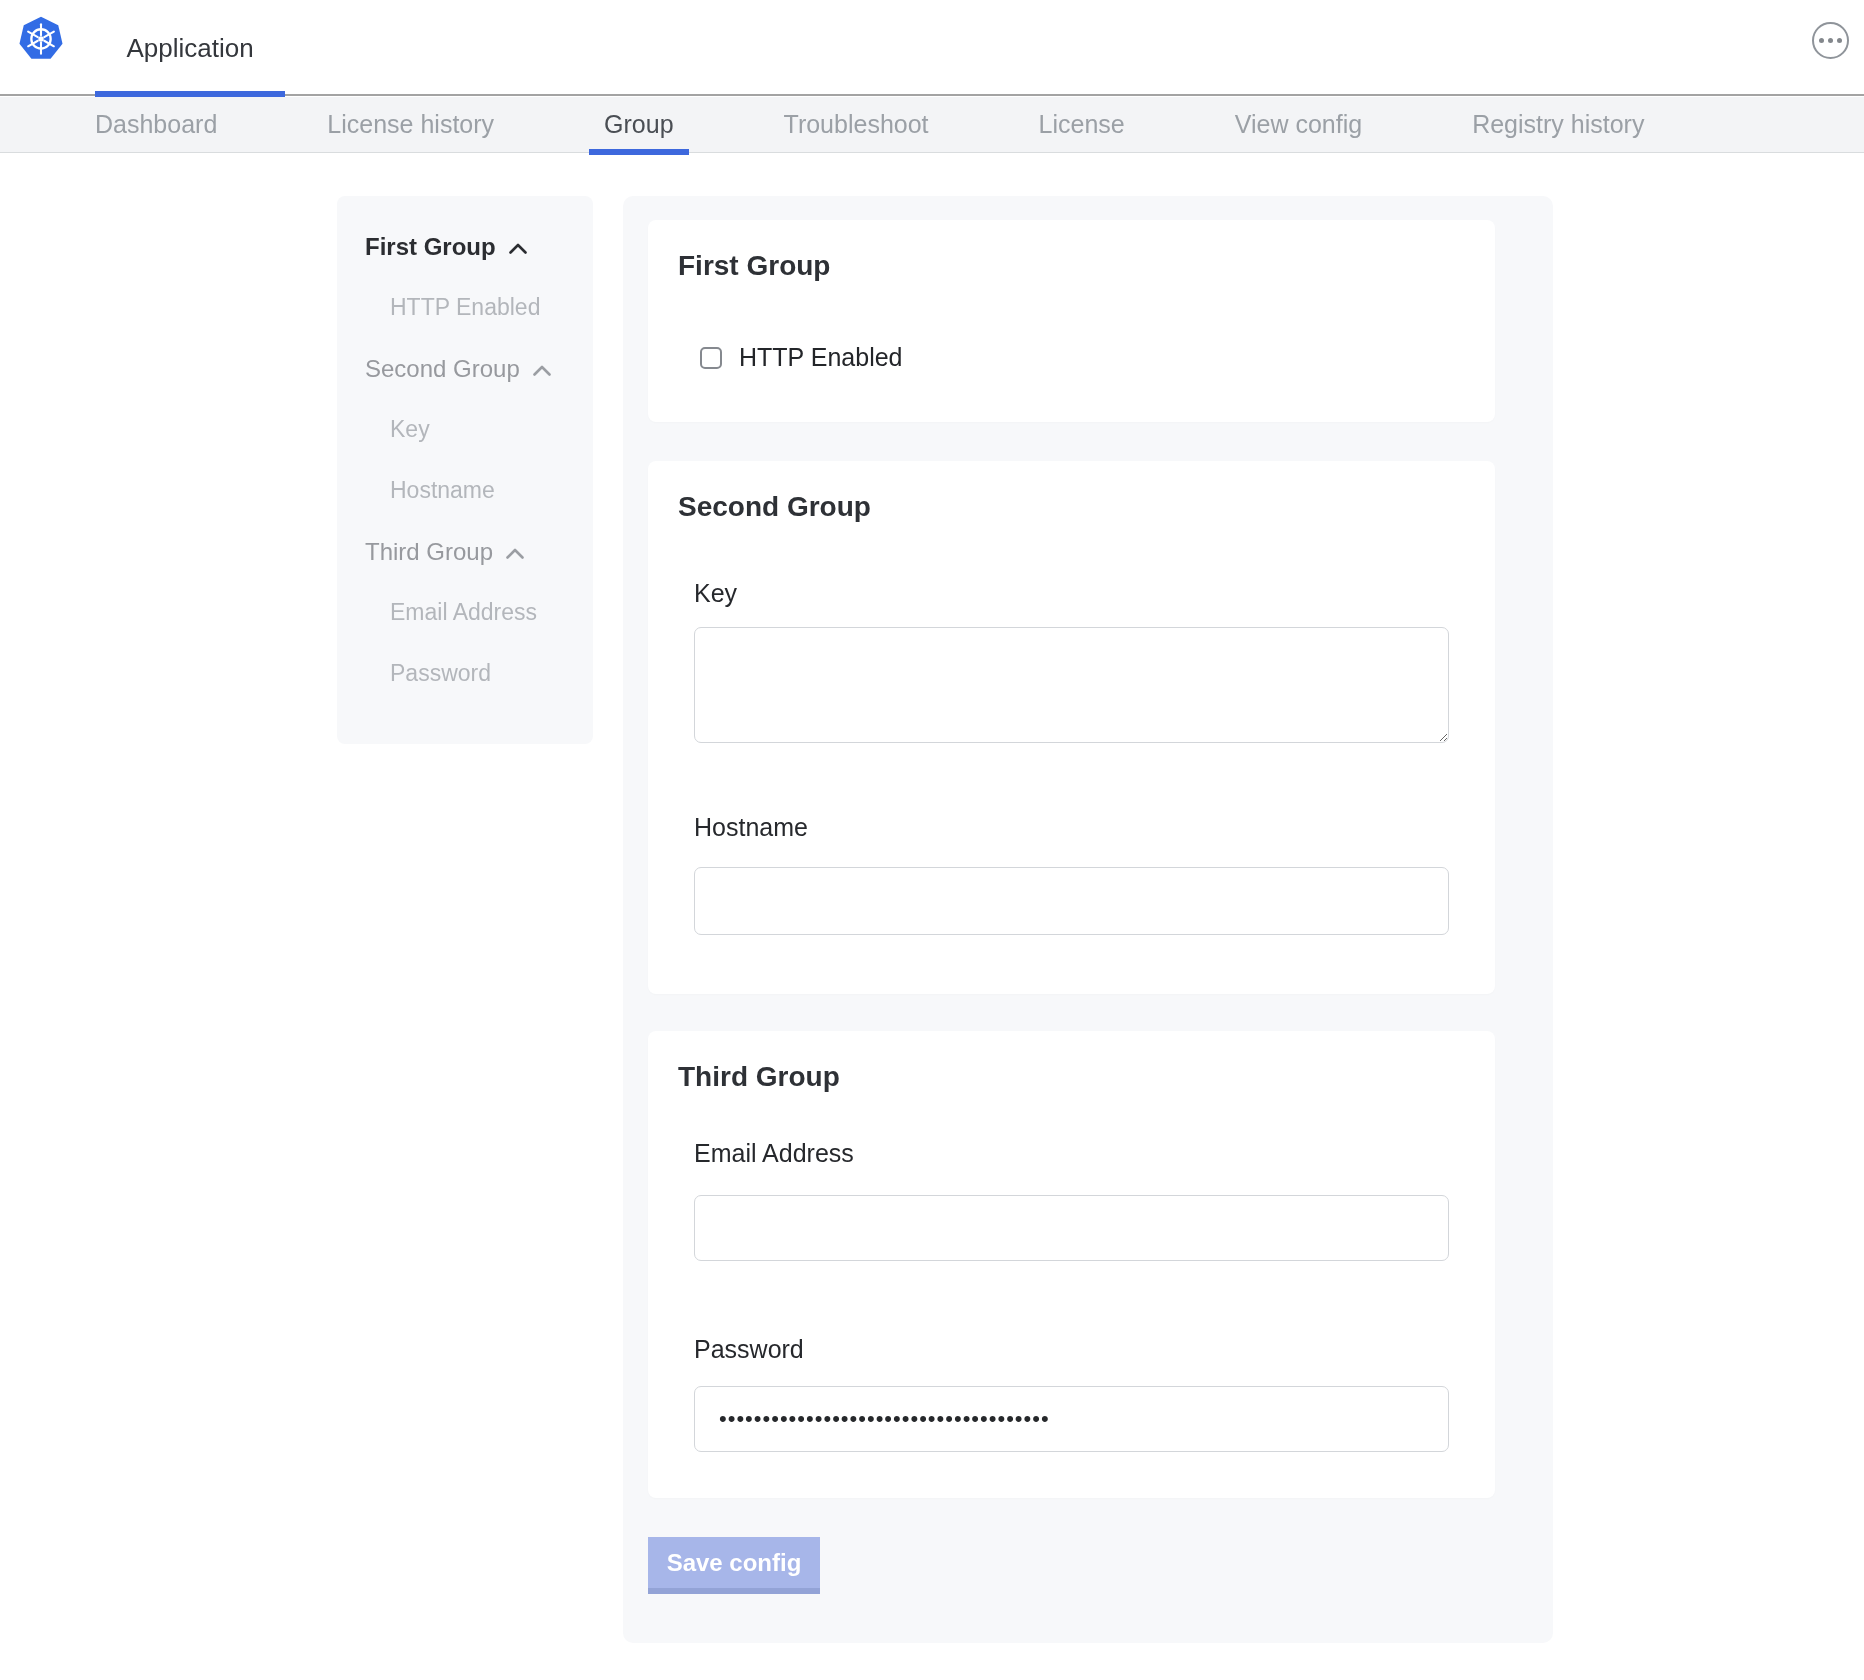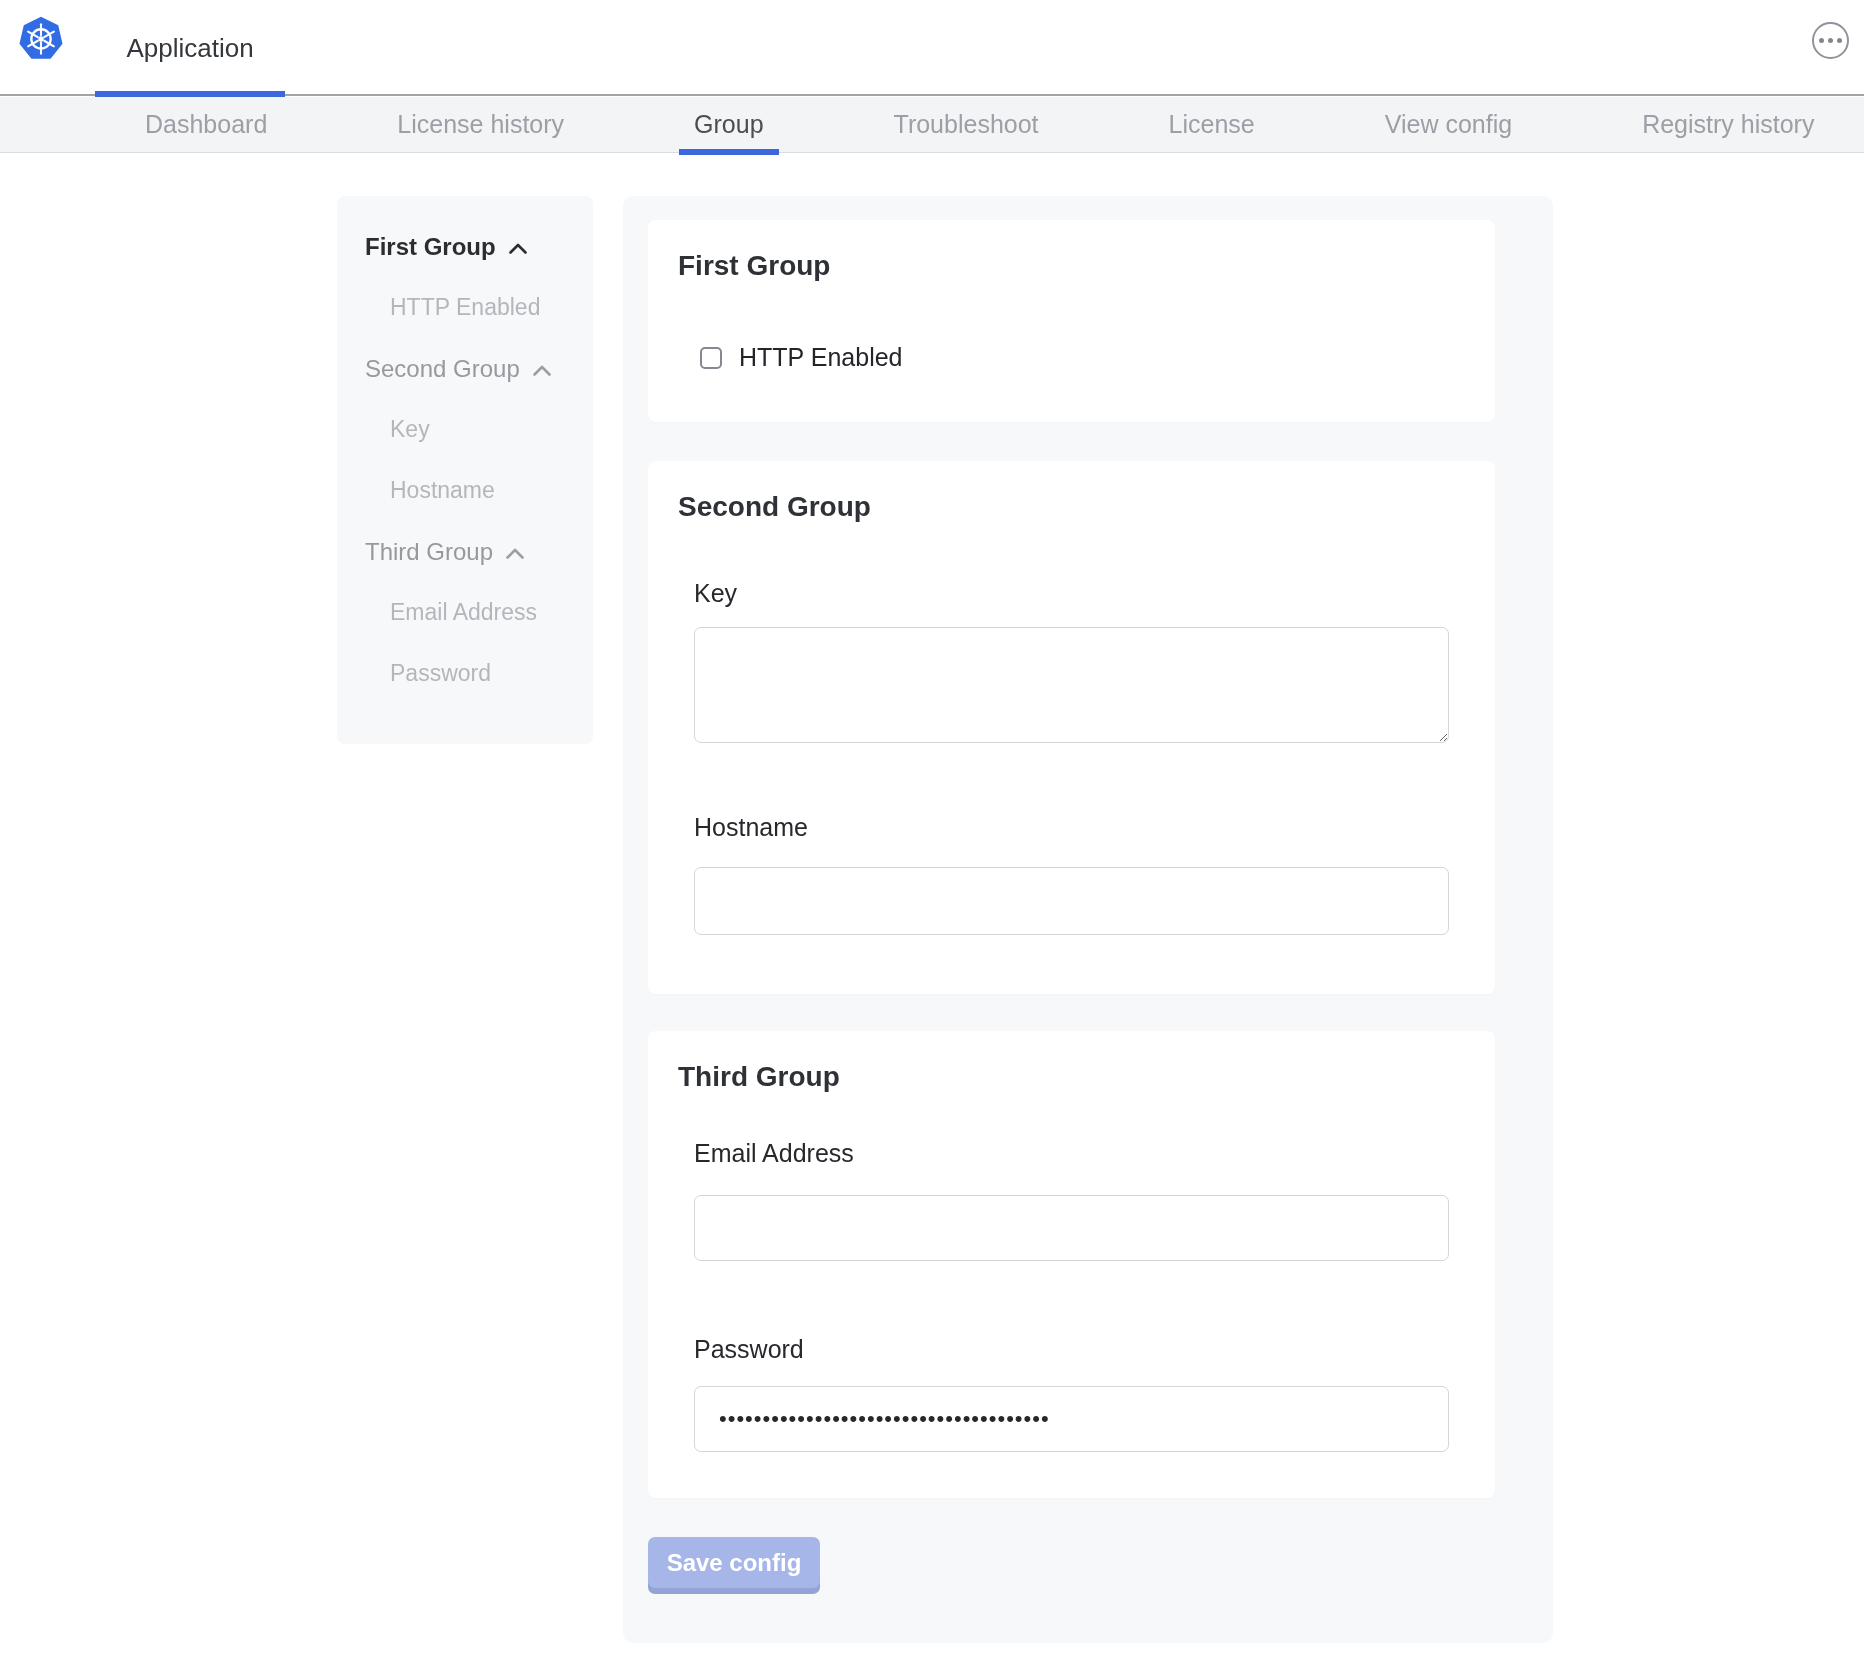--- a/index.html
+++ b/index.html
@@ -9,21 +9,21 @@
 
   
   #header { position:absolute; left:0; top:0; width:1864px; height:96px; background:#ffffff; border-bottom:2px solid #a3a3a3; z-index:3; }
   .logo { position:absolute; left:18px; top:15px; width:46px; height:46px; }
   .app-tab { position:absolute; left:95px; top:0; width:190px; height:96px; display:flex; align-items:center; justify-content:center; font-size:26px; color:#34373c; cursor:pointer; }
   .app-tab::after { content:""; position:absolute; left:0; bottom:-1px; width:100%; height:6px; background:#3d68dd; }
   .menu-btn { position:absolute; right:15px; top:22px; width:37px; height:37px; border:2px solid #8f949a; border-radius:50%; display:flex; align-items:center; justify-content:center; gap:4px; background:#fff; cursor:pointer; }
   .menu-btn .dot { width:5px; height:5px; border-radius:50%; background:#83878c; }
 
   
-  #tabbar { position:absolute; left:0; top:97px; width:1864px; height:56px; background:#f3f4f6; border-bottom:1px solid #d9dcde; display:flex; align-items:stretch; padding-left:90px; z-index:2;gap:20px; }
+  #tabbar { position:absolute; left:0; top:97px; width:1864px; height:56px; background:#f3f4f6; border-bottom:1px solid #d9dcde; display:flex; align-items:stretch; padding-left:40px; z-index:2; }
   .tab { position:relative; margin:0 40px; padding:0 15px; display:flex; align-items:center; font-size:25px; color:#9ba0a6; cursor:pointer; white-space:nowrap; }
   .tab.active { color:#4a4e54; font-weight:500; }
   .tab.active::after { content:""; position:absolute; left:0; bottom:-3px; width:100%; height:6px; background:#3d68dd; }
 
   
   #sidebar { position:absolute; left:337px; top:196px; width:256px; height:548px; background:#f7f8fa; border-radius:8px; padding-top:20px; }
   .side-item { height:61px; display:flex; align-items:center; padding-left:28px; font-size:24px; color:#97999e; cursor:pointer; }
   .side-item.child { padding-left:53px; font-size:23px; color:#b3b6bb; }
   .side-item.active-group { color:#2b2d31; font-weight:bold; }
   .side-item .chev { margin-left:13px; margin-top:3px; }
@@ -45,21 +45,21 @@
   .txt-area { padding:14px 24px; resize:both; }
   #key-label { top:118px; }
   #key-textarea { top:166px; height:116px; }
   #hostname-label { top:352px; }
   #hostname-input { top:406px; height:68px; }
   #email-label { top:108px; }
   #email-input { top:164px; height:66px; }
   #password-label { top:304px; }
   #password-input { top:355px; height:66px; font-size:22px; letter-spacing:1px; }
 
-  #save-btn { position:absolute; left:25px; top:1341px; width:172px; height:51px; background:#a7b6e9; border:none; border-radius:7px; box-shadow:0 6px 0 #93a3d6; color:#ffffff; font-family:"Liberation Sans", sans-serif; font-size:24px; font-weight:bold; cursor:default; }
+  #save-btn { position:absolute; left:25px; top:1341px; width:172px; height:51px; background:#a7b6e9; border:none; border-radius:0; box-shadow:0 6px 0 #93a3d6; color:#ffffff; font-family:"Liberation Sans", sans-serif; font-size:24px; font-weight:bold; cursor:default; }
 </style>
 </head>
 <body>
 
 <div id="page">
 
   <div id="header">
     <svg class="logo" viewBox="0 0 100 100">
       <polygon points="50,4 87.5,22.1 96.8,62.7 70.8,95.3 29.2,95.3 3.2,62.7 12.5,22.1" fill="#326ce5"></polygon>
       <circle cx="50" cy="52" r="21" fill="none" stroke="#ffffff" stroke-width="5"></circle>

